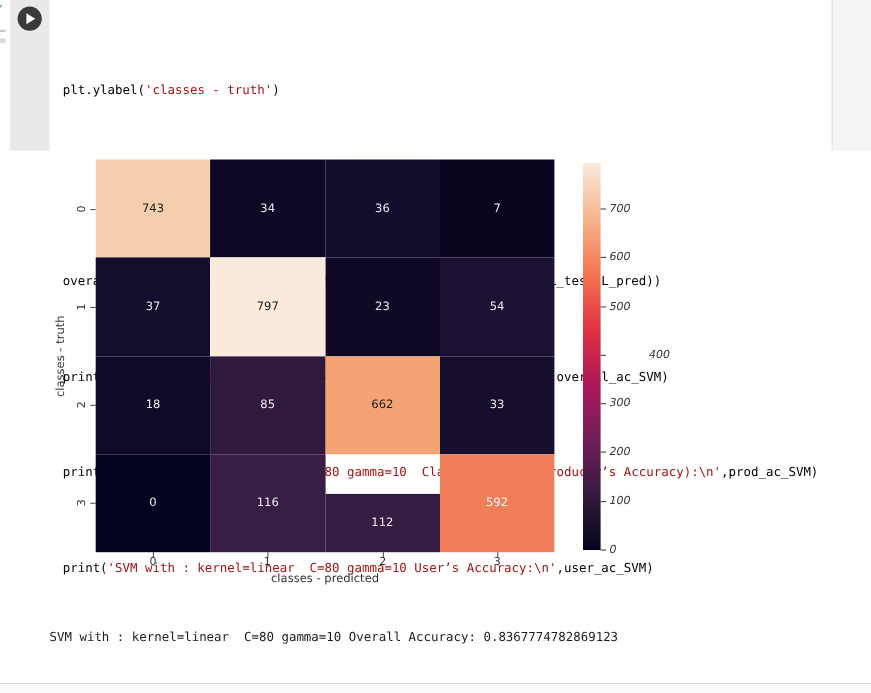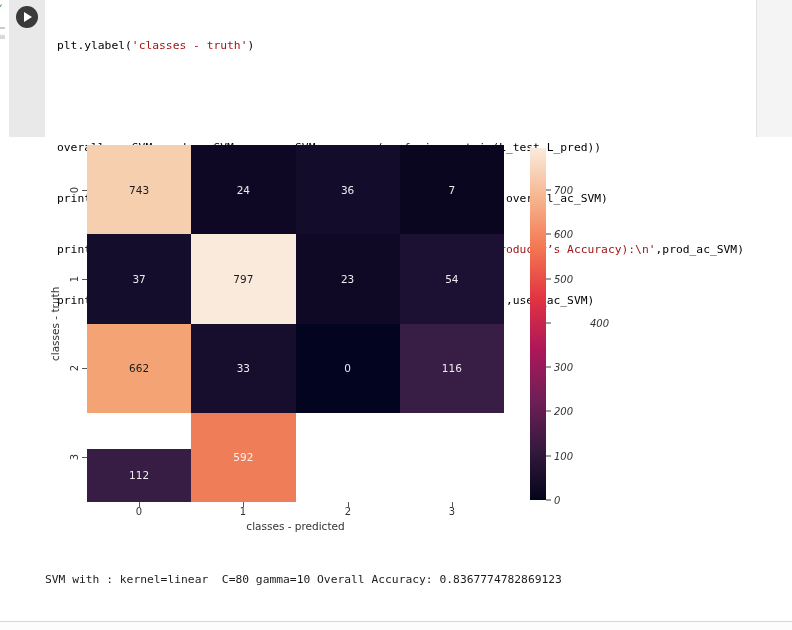--- a/index.html
+++ b/index.html
@@ -15,21 +15,21 @@
 
   
   .code-cell { position:absolute; left:9px; top:0; width:747px; height:137px; background:#ffffff; }
   .gutter { position:absolute; left:0; top:0; width:36px; height:137px; background:#e9e9e9; }
   .run-btn { position:absolute; left:7px; top:6px; width:22px; height:22px; border-radius:50%;
              background:#3a3a3a; display:flex; align-items:center; justify-content:center; cursor:pointer; }
   .play-tri { width:0; height:0; border-left:8px solid #ffffff; border-top:5px solid transparent;
               border-bottom:5px solid transparent; margin-left:2px; }
   .code { position:absolute; left:48px; top:3px; font-family:"DejaVu Sans Mono","Liberation Mono",monospace;
           font-size:11.3px; line-height:17px; white-space:pre; color:#000; }
-  .cl { height:17px; }
+  .cl { height:17px;margin-top:36px; }
   .str { color:#a31515; }
   .right-rail { position:absolute; left:756px; top:0; width:36px; height:137px; background:#f4f4f4;
                 border-left:1px solid #e2e2e2; }
 
   
   .hm-grid { position:absolute; left:87px; top:145px; width:417px; height:357px; display:grid;
              grid-template-columns:repeat(4,1fr); grid-template-rows:repeat(4,1fr); }
   .hm-cell { display:flex; align-items:center; justify-content:center; font-size:10.5px; }
   .ylabel { position:absolute; left:48px; top:145px; height:357px; width:14px; writing-mode:vertical-rl;
             transform:rotate(180deg); display:flex; align-items:center; justify-content:center;
@@ -87,27 +87,29 @@
     <div class="yt" style="top:279px;">1</div>
     <div class="yt" style="top:368px;">2</div>
     <div class="yt" style="top:457px;">3</div>
     <div class="ytm" style="top:190px;"></div>
     <div class="ytm" style="top:279px;"></div>
     <div class="ytm" style="top:368px;"></div>
     <div class="ytm" style="top:457px;"></div>
 
     <div class="hm-grid">
       <div class="hm-cell" style="background: rgb(246, 207, 174); color: rgb(26, 26, 26);">743</div>
-      <div class="hm-cell" style="background: rgb(14, 8, 37); color: rgb(236, 236, 236);">24</div>
+      <div class="hm-cell" style="background: rgb(14, 8, 37); color: rgb(236, 236, 236);">34</div>
       <div class="hm-cell" style="background: rgb(20, 12, 43); color: rgb(236, 236, 236);">36</div>
       <div class="hm-cell" style="background: rgb(10, 6, 31); color: rgb(236, 236, 236);">7</div>
       <div class="hm-cell" style="background: rgb(21, 13, 44); color: rgb(236, 236, 236);">37</div>
       <div class="hm-cell" style="background: rgb(250, 234, 220); color: rgb(26, 26, 26);">797</div>
       <div class="hm-cell" style="background: rgb(15, 9, 38); color: rgb(236, 236, 236);">23</div>
       <div class="hm-cell" style="background: rgb(29, 17, 51); color: rgb(236, 236, 236);">54</div>
+      <div class="hm-cell" style="background: rgb(16, 10, 38); color: rgb(236, 236, 236);">18</div>
+      <div class="hm-cell" style="background: rgb(47, 26, 62); color: rgb(236, 236, 236);">85</div>
       <div class="hm-cell" style="background: rgb(244, 164, 116); color: rgb(26, 26, 26);">662</div>
       <div class="hm-cell" style="background: rgb(23, 14, 45); color: rgb(236, 236, 236);">33</div>
       <div class="hm-cell" style="background: rgb(3, 4, 32); color: rgb(236, 236, 236);">0</div>
       <div class="hm-cell" style="background: rgb(56, 29, 69); color: rgb(236, 236, 236);">116</div>
       <div class="hm-cell" style="background: rgb(55, 28, 68); color: rgb(236, 236, 236); margin-top: 36px;">112</div>
       <div class="hm-cell" style="background: rgb(239, 126, 88); color: rgb(245, 245, 245);">592</div>
     </div>
 
     <div class="xtm" style="left:139px;"></div>
     <div class="xtm" style="left:243px;"></div>

